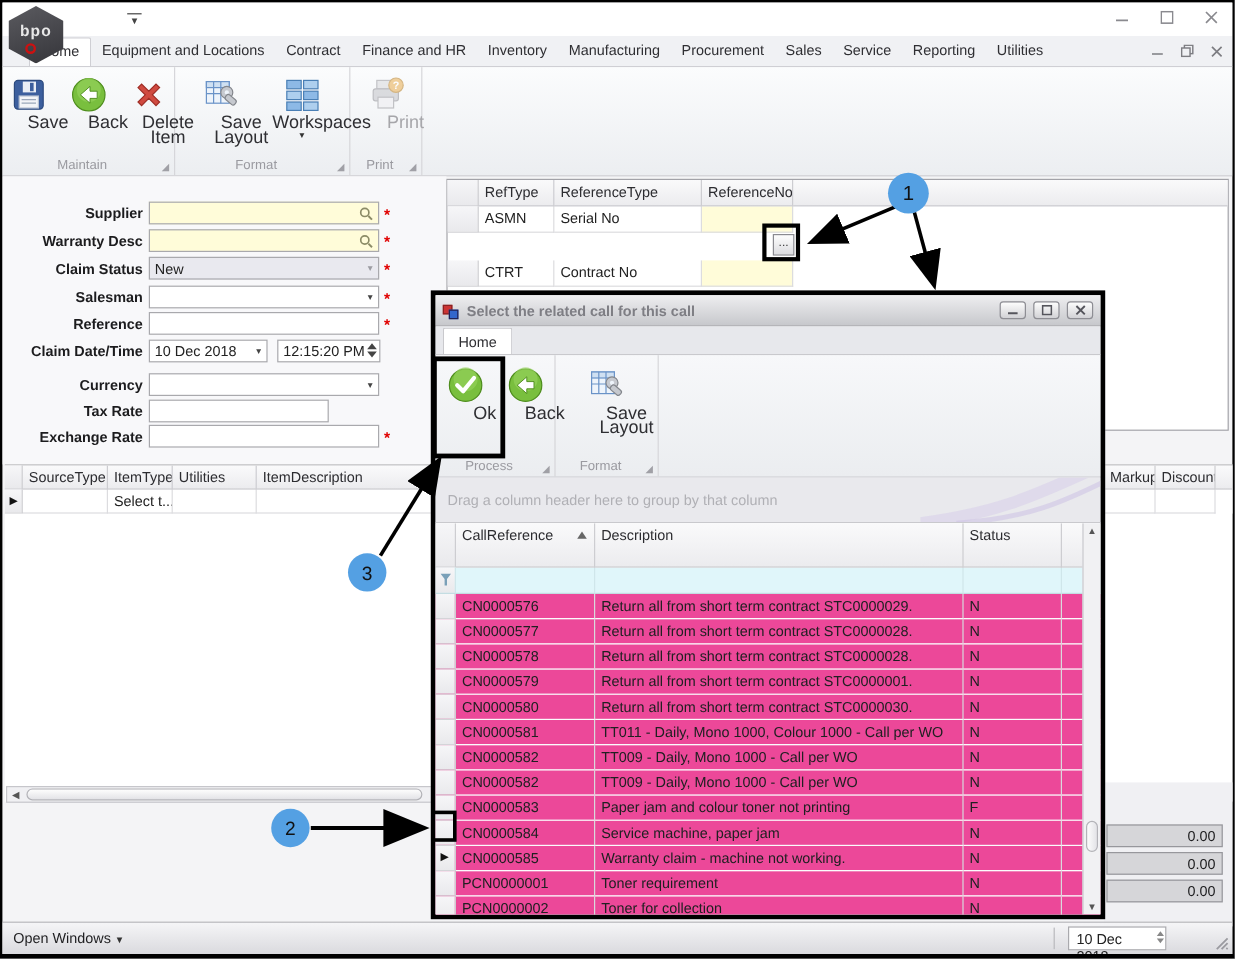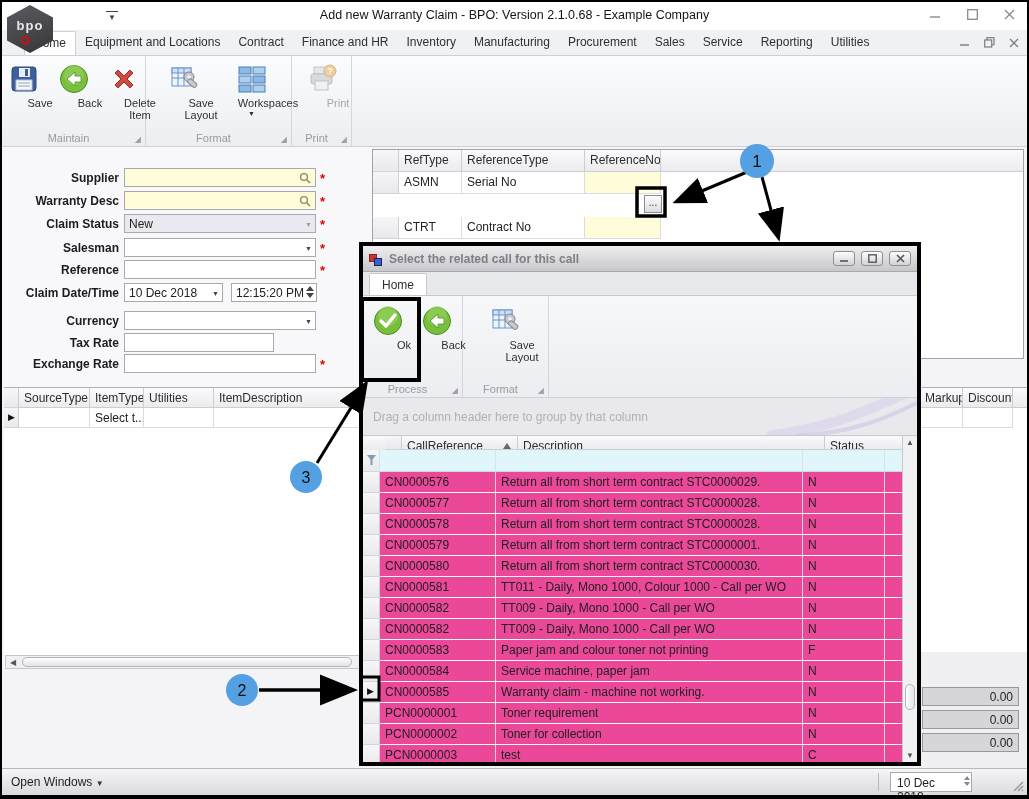--- a/index.html
+++ b/index.html
@@ -31,21 +31,21 @@
 
   
   .ribbon { position:absolute; left:0; top:54px; right:0; height:91px;
             background:linear-gradient(#fbfcfd,#eceef1); border-bottom:1px solid #cfcfd4; display:flex; }
   .rgroup { position:relative; height:100%; border-right:1px solid #d6d6da; padding:3px 2px 14px 2px;
             display:flex; align-items:flex-start; justify-content:center; gap:2px; }
   .rgroup .glabel { position:absolute; left:4px; right:14px; bottom:2px; text-align:center;
                     color:#9a9aa0; font-size:11px; }
   .rgroup .launcher { position:absolute; right:4px; bottom:2px; color:#a0a0a6; font-size:8px; }
   .rbtn { width:48px; display:flex; flex-direction:column; align-items:center; gap:2px; padding-top:4px; }
-  .rbtn .lbl { font-size:11px; color:#2f2f33; text-align:center; line-height:12px;margin-left:33px; }
+  .rbtn .lbl { font-size:15px; color:#2f2f33; text-align:center; line-height:12px;margin-left:33px; }
   .rbtn.disabled .lbl { color:#a6a6aa; }
   .rbtn.disabled svg { opacity:.55; }
   .ddarrow { font-size:7px; color:#333; line-height:6px; }
 
   
   .formpanel { position:absolute; left:0; top:145px; width:370px; height:240px; background:#f8f8fa; }
   .frow { position:absolute; left:0; height:20px; width:100%; }
   .flabel { position:absolute; left:0; width:117px; text-align:right; font-weight:bold; color:#1c1c1e; top:3px; }
   .fbox { position:absolute; height:19px; border:1px solid #a9a9ad; background:#fff; font-size:12px;
           padding:2px 4px; overflow:hidden; white-space:nowrap; }
@@ -122,21 +122,21 @@
   .dlg-tabs { height:24px; background:#e7e8ec; border-bottom:1px solid #c9c9cd; display:flex; align-items:flex-end; padding-left:6px; }
   .dlg-tab { height:22px; padding:4px 12px 0 12px; background:#fff; border:1px solid #c9c9cd; border-bottom:none;
              border-radius:2px 2px 0 0; color:#2f2f33; }
   .dlg-ribbon { height:102px; background:linear-gradient(#f7f8fa,#ebedf0); border-bottom:1px solid #cfcfd4;
                 display:flex; position:relative; }
   .dlg-ribbon .rgroup { padding-top:5px; }
   .dlg-group { height:38px; background:#e9e9ed; border-bottom:1px solid #c9c9cd; position:relative;
                display:flex; align-items:center; padding-left:10px; color:#b0b0b5; overflow:hidden; }
   .dlg-group svg { position:absolute; right:0; top:0; }
   .dlg-grid { flex:1; position:relative; background:#fff; overflow:hidden; }
-  .dgh { display:flex; height:14px;padding-left:22px; }
+  .dgh { display:flex; height:37px; }
   .dgf { display:flex; height:22px; background:#e0f6fa; }
   .dgf > div { border-right:1px solid #cfe6ea; border-bottom:1px solid #c4dde2; }
   .drow { display:flex; height:21px; background:#ec4899; }
   .drow > .gcell { border-right:1px solid #d9d9dc; border-bottom:1px solid #fbfbfc; color:#202022; }
   .c-rh { width:17px; }
   .c-ref { width:116px; }
   .c-desc { width:307px; }
   .c-stat { width:82px; }
   .c-fill { flex:1; border-right:none !important; }
   .sortup { position:absolute; right:6px; top:7px; width:0; height:0;
@@ -152,21 +152,20 @@
 <body>
 
 <div class="screen">
 
   <div class="titlebar">
     <div class="logo">
       <span class="bpo">bpo</span>
       <span class="ring"></span>
     </div>
     <div class="qat-arrow">▼</div>
-    <div class="title-text">Add new Warranty Claim - BPO: Version 2.1.0.68 - Example Company</div>
     <div class="winbtns">
       <span>
           <svg width="11" height="11">
             <line x1="0" y1="8" x2="10" y2="8" stroke="#8a8a8f" stroke-width="1.4"></line>
           </svg>
         </span>
       <span>
           <svg width="11" height="11">
             <rect x="0.7" y="0.7" width="9.6" height="9.6" fill="none" stroke="#8a8a8f" stroke-width="1.3"></rect>
           </svg>

